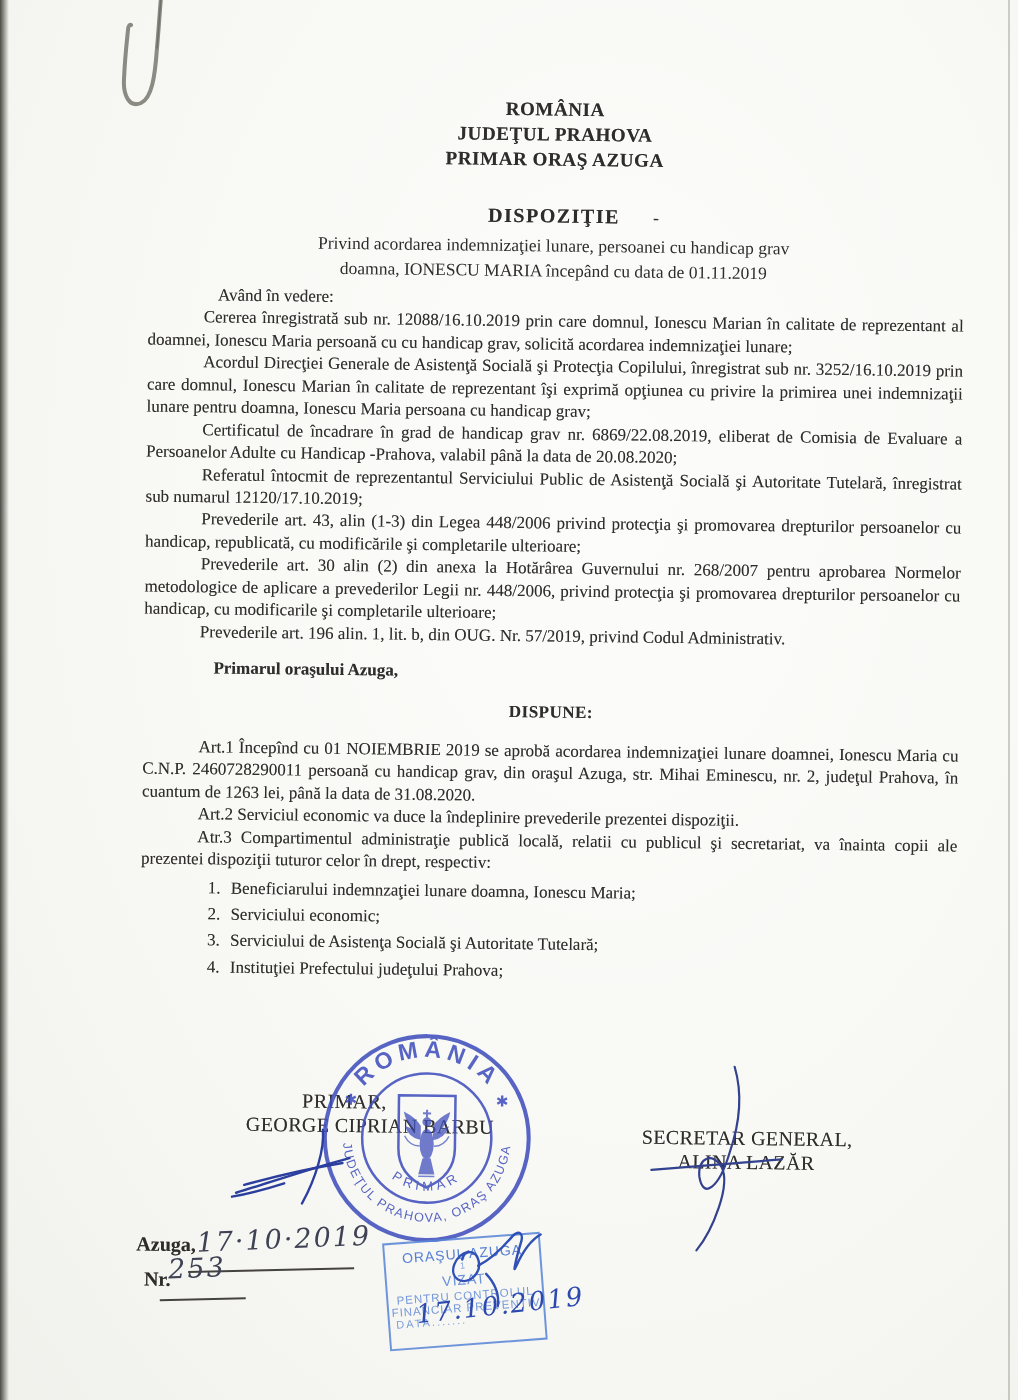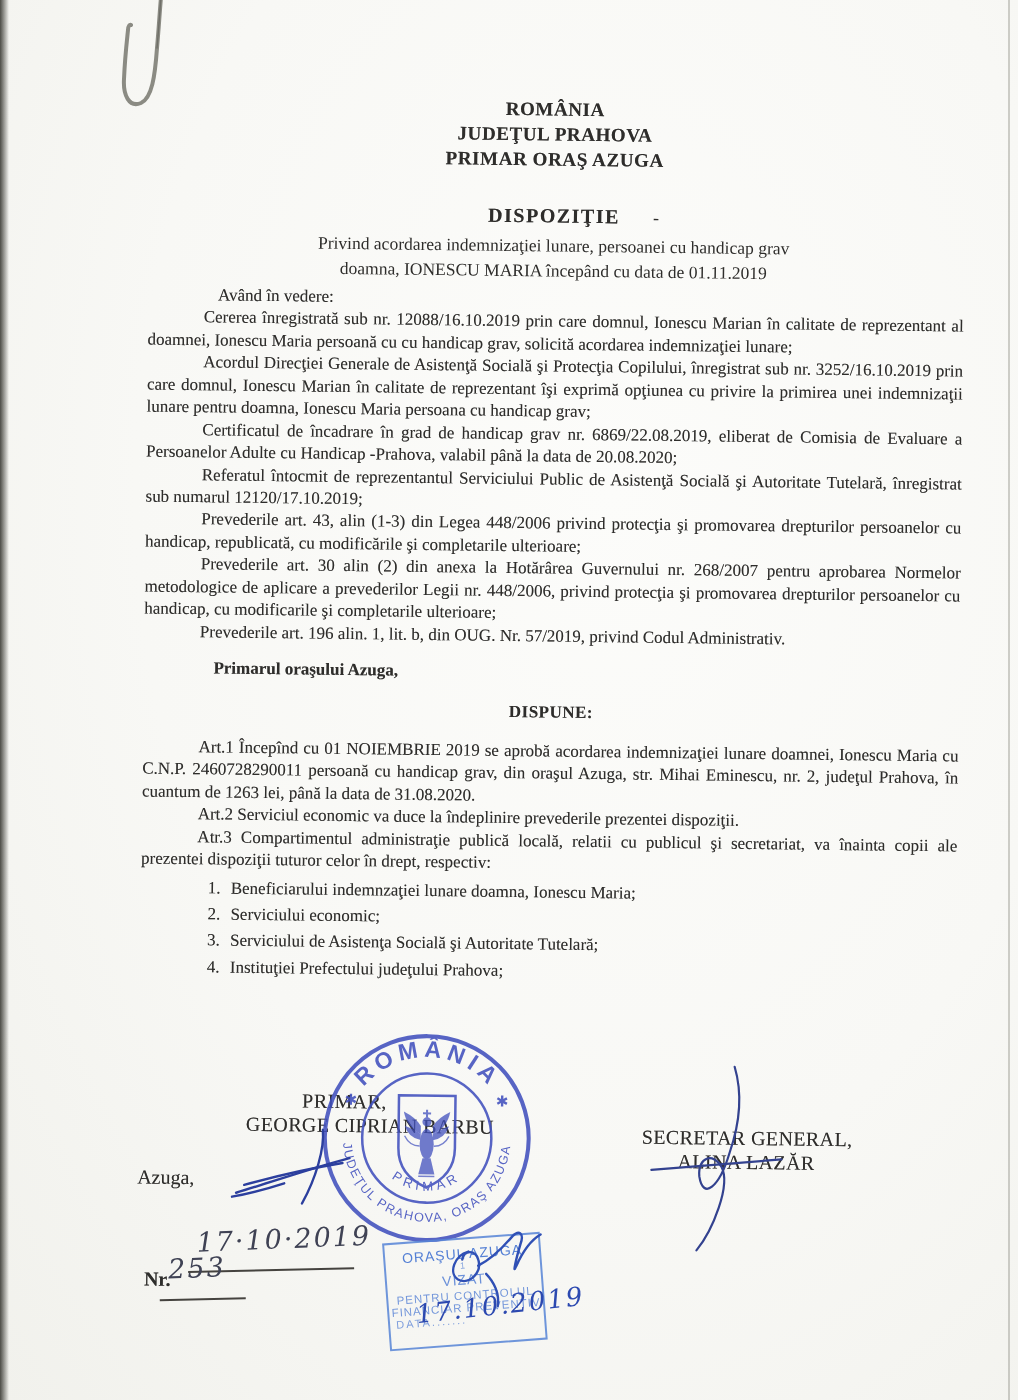--- a/index.html
+++ b/index.html
@@ -172,21 +172,21 @@
     </g>
   </svg>
 
   <svg style="position:absolute;left:640px;top:1050px;" width="200" height="220" viewBox="0 0 200 220">
     <g stroke="#33428f" stroke-width="2.2" fill="none" stroke-linecap="round">
       <path d="M 104,14 C 112,40 110,70 100,100 C 90,135 74,148 70,124 C 68,104 84,100 92,114 C 102,132 84,178 68,198"></path>
       <path d="M 22,118 L 152,106"></path>
     </g>
   </svg>
 
-  <div class="footer-label" style="left:148px;top:1170px;">Azuga,</div>
+  <div class="footer-label" style="left:148px;top:1237px;font-weight:bold;">Azuga,</div>
   <div class="footer-hw hw" style="left:208px;top:1226px;transform:rotate(-3deg);">17·10·2019</div>
   <div class="underline-mark" style="left:200px;top:1272px;width:166px;transform:rotate(-2deg);"></div>
   <div class="footer-label" style="left:156px;top:1272px;font-weight:bold;">Nr.</div>
   <div class="footer-hw hw" style="left:180px;top:1256px;transform:rotate(-3deg);">253</div>
   <div class="underline-mark" style="left:172px;top:1302px;width:86px;transform:rotate(-2deg);"></div>
 
   <div class="ctrl-stamp">
     <div class="l1">ORAŞUL AZUGA</div>
     <div class="l1b">1</div>
     <div class="l2">VIZAT</div>

